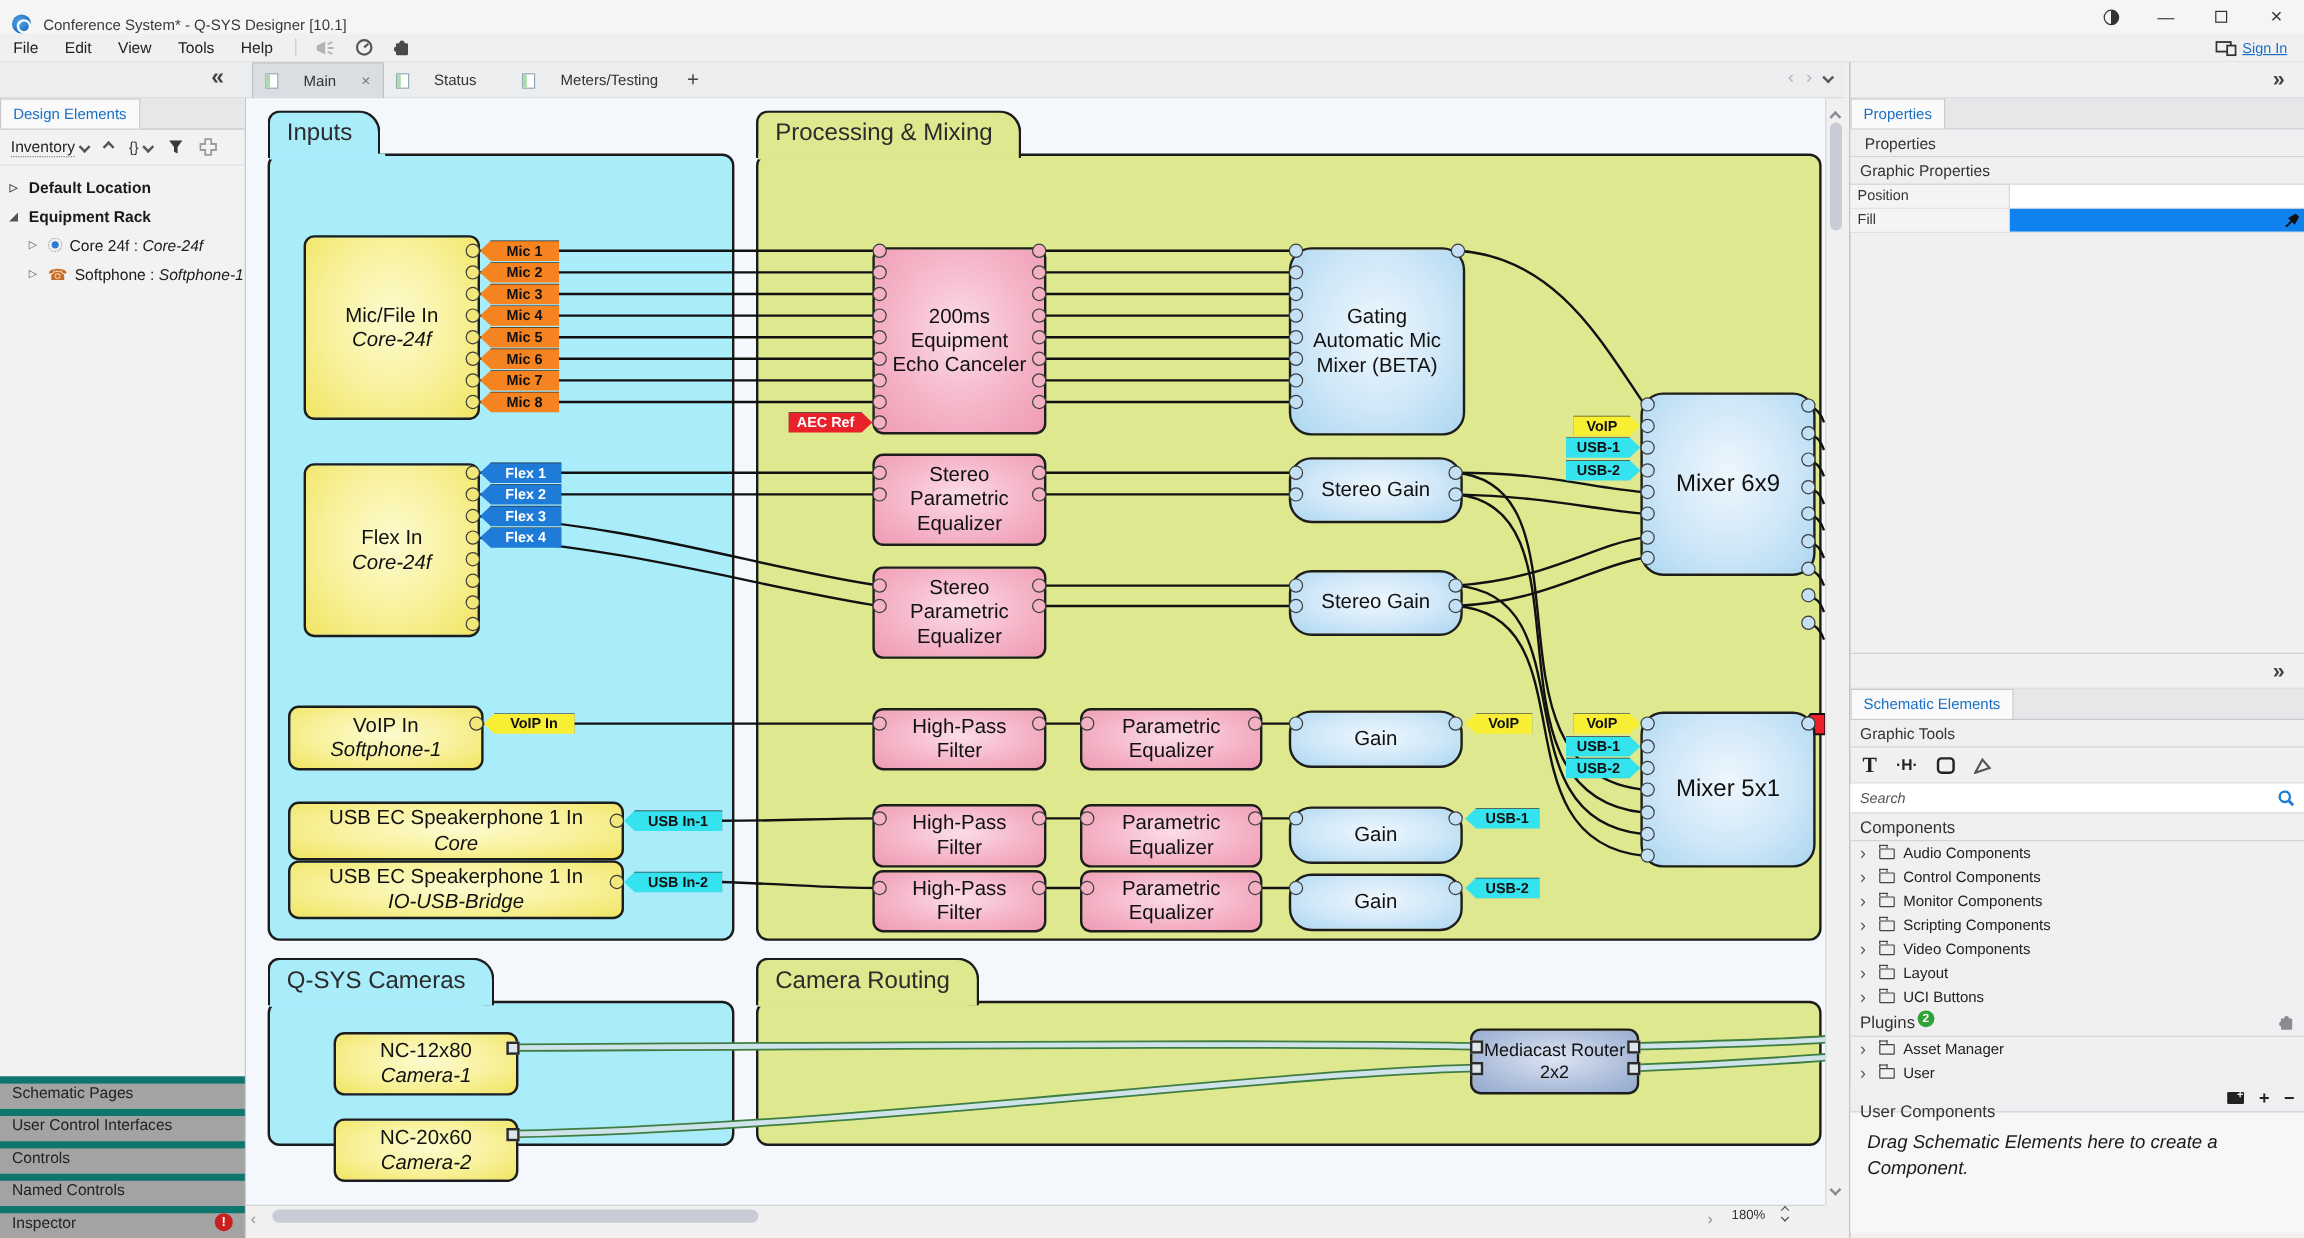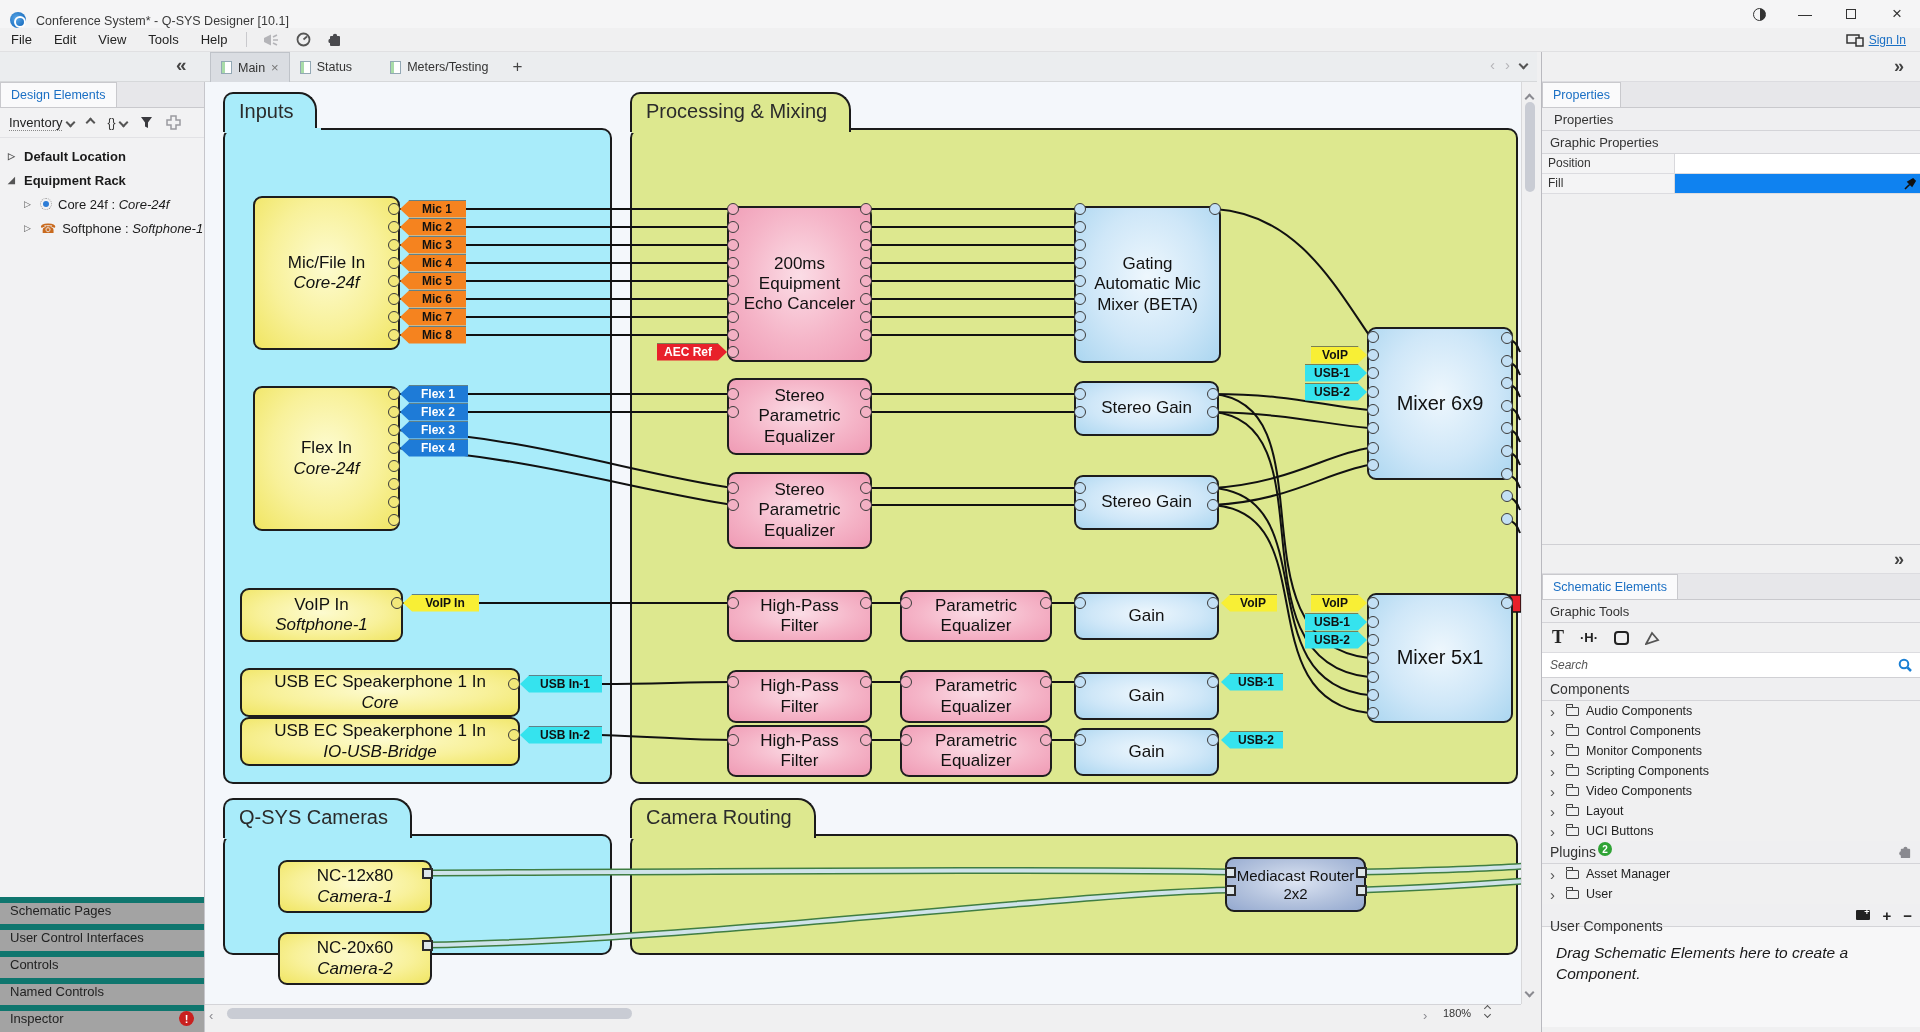--- a/index.html
+++ b/index.html
@@ -21,21 +21,21 @@
   .menuitem{font-size:13px;color:#222;padding:0 11px;height:24px;line-height:24px;}
   .mdiv{width:1px;height:15px;background:#c9c9cd;margin:0 8px;}
   .toolico{margin:0 8px;display:flex;align-items:center;}
   .signin-wrap{position:absolute;right:14px;top:0;height:24px;display:flex;align-items:center;gap:5px;}
   .signin{font-size:12px;color:#1a6fc4;text-decoration:underline;}
 
   
   .tabstrip{position:absolute;left:0;top:52px;width:1537px;height:30px;background:#ebedef;border-bottom:1px solid #d6d8da;}
   .collapseL{position:absolute;left:176px;top:2px;font-size:19px;font-weight:bold;color:#444;}
   .tabs{position:absolute;left:210px;top:0;height:30px;display:flex;align-items:stretch;}
-  .tab{display:flex;align-items:center;gap:6px;padding:0 10px;font-size:12.5px;color:#333;}
+  .tab{display:flex;align-items:center;gap:21px;padding:0 10px;font-size:12.5px;color:#333;}
   .tab.active{background:#dadde2;border:1px solid #bfc3c9;border-bottom:none;}
   .pgico{width:11px;height:13px;background:#fff;border:1px solid #93a8b5;position:relative;}
   .pgico::before{content:'';position:absolute;left:0;top:0;width:3px;height:11px;background:#a8dca8;}
   .tabclose{color:#777;font-size:13px;}
   .newtab{font-size:17px;color:#444;margin-left:14px;align-self:center;}
   .tabnav{position:absolute;right:10px;top:4px;display:flex;gap:10px;color:#b4b4b8;font-size:15px;align-items:center;}
   .tabnav .drop{color:#666;}
   .chv{display:inline-block;width:7px;height:7px;border-right:2px solid #555;border-bottom:2px solid #555;}
   .chv.down{transform:rotate(45deg);}
   .chv.up{transform:rotate(-135deg);}
@@ -64,21 +64,21 @@
   .grp{position:absolute;z-index:1;}
   .grp .gtab{position:absolute;top:0;left:0;height:40px;border:2px solid #1b1b1b;border-bottom:none;border-radius:10px 18px 0 0;background:var(--f);display:flex;align-items:center;padding:0 22px 4px 14px;font-size:20px;color:#2b2b2b;}
   .grp .gbody{position:absolute;top:36px;left:0;right:0;bottom:0;background:var(--f);border:2px solid #1b1b1b;border-radius:10px;}
   .grp .gseam{position:absolute;top:36px;left:2px;height:5px;background:var(--f);}
   .grp.cyan{--f:#a9ecfa;} .grp.olive{--f:#dde88f;}
   svg.wires{position:absolute;left:0;top:0;z-index:3;}
   .blk{position:absolute;z-index:4;border:2px solid #1d1d1d;border-radius:9px;display:flex;flex-direction:column;justify-content:center;align-items:center;text-align:center;font-size:17px;color:#111;line-height:1.18;padding:2px 14px;}
   .blk .s{font-style:italic;}
   .blk.y{background:radial-gradient(ellipse at 50% 45%,#fdfbd0 0%,#f8f19a 55%,#f0e562 100%);}
   .blk.p{background:radial-gradient(ellipse at 50% 45%,#fbdde6 0%,#f5b5c8 55%,#ef9ab4 100%);}
-  .blk.b{background:radial-gradient(ellipse at 50% 45%,#eef7fd 0%,#cfe7f8 55%,#abd6f0 100%);}
+  .blk.b{background:radial-gradient(ellipse at 50% 45%,#eef7fd 0%,#cfe7f8 55%,#abd6f0 100%);border-radius:19px;}
   .blk.g{background:radial-gradient(ellipse at 50% 45%,#dde5f3 0%,#b3c2dd 55%,#93a8cf 100%);font-size:15px;}
   .blk.big{font-size:20px;}
   .pin{position:absolute;z-index:5;width:12px;height:12px;border:1.6px solid #3c3c3c;border-radius:50%;}
   .pin.y{background:#f2e87a;} .pin.p{background:#f3b1c4;} .pin.b{background:#c3e0f5;}
   .sqpin{position:absolute;z-index:5;width:11px;height:11px;border:2px solid #2b2b2b;background:#dde6ea;}
   .tag{position:absolute;z-index:6;height:17px;font-size:12px;font-weight:600;display:flex;align-items:center;justify-content:center;color:#111;filter:drop-shadow(1px 0 0 #1a1a1a) drop-shadow(-1px 0 0 #1a1a1a) drop-shadow(0 1px 0 #1a1a1a) drop-shadow(0 -1px 0 #1a1a1a);}
   .tag.l{clip-path:polygon(9px 0,100% 0,100% 100%,9px 100%,0 50%);padding-left:8px;}
   .tag.r{clip-path:polygon(0 0,calc(100% - 9px) 0,100% 50%,calc(100% - 9px) 100%,0 100%);padding-right:8px;}
   .tag.or{background:#f5831f;} .tag.bl{background:#1e7bd7;color:#fff;} .tag.ye{background:#f8ef35;}
   .tag.cy{background:#35e3ee;} .tag.re{background:#e8212b;color:#fff;}

